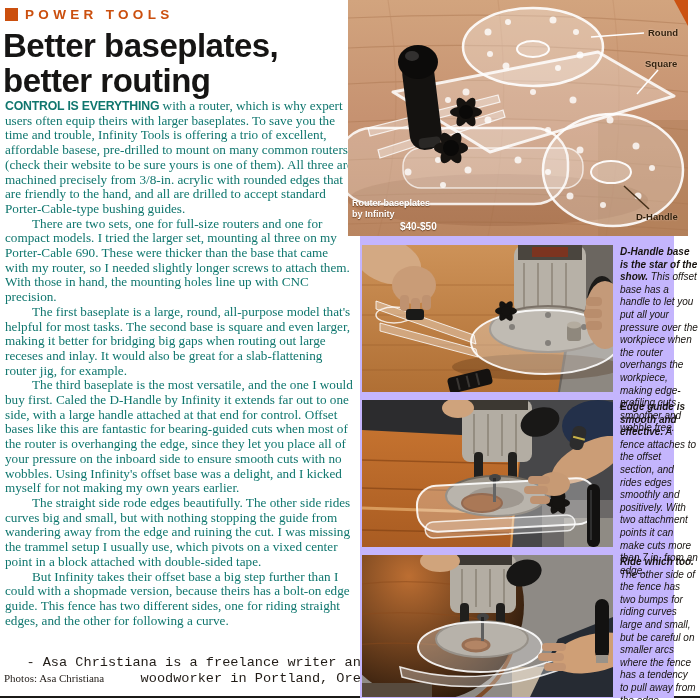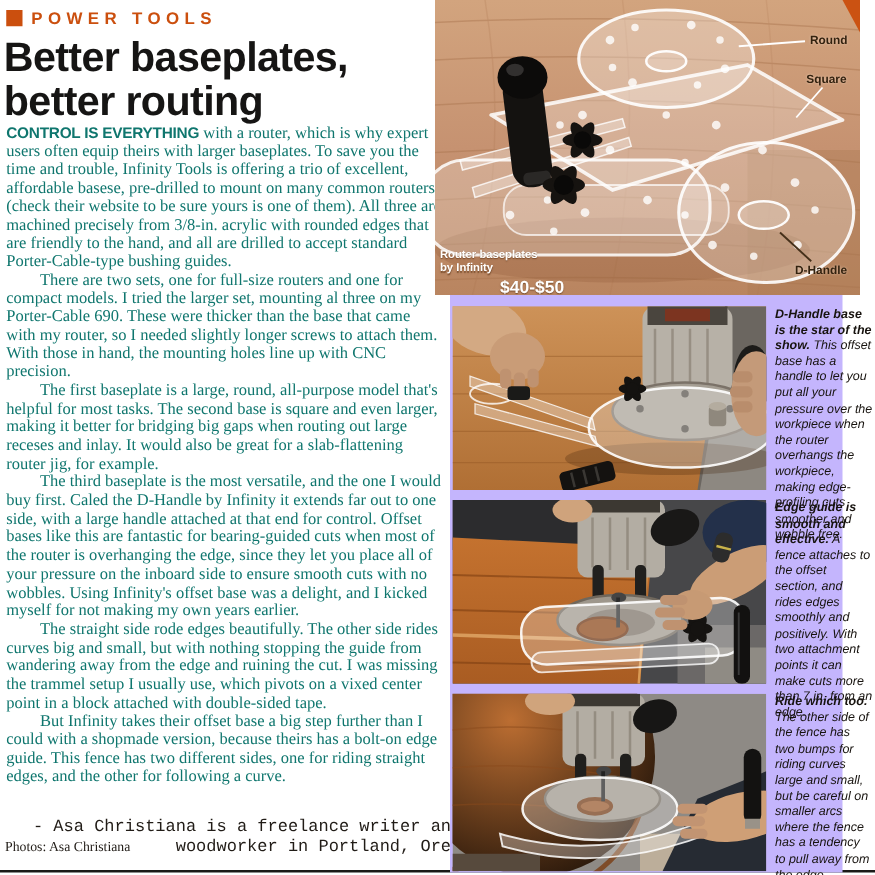--- a/index.html
+++ b/index.html
@@ -17,21 +17,21 @@
   .leadbold{font-family:"Liberation Sans",sans-serif;font-weight:bold;font-size:12.3px;letter-spacing:-.2px;}
   .byline{position:absolute;left:0;top:655px;width:353px;text-align:right;font-family:Liberation Mono, monospace;font-size:13.6px;line-height:15.5px;color:#211c17;padding-left:16px;}
   .photo-credit{position:absolute;left:4px;top:672px;font-family:"Liberation Serif",serif;font-size:11px;color:#211c17;}
   .bottom-rule{position:absolute;left:0;top:696px;width:700px;height:2px;background:#1b1a18;}
 
   
   .figure-top{position:absolute;left:348px;top:0;width:340px;height:236px;}
   .figure-top svg{position:absolute;inset:0;}
   .plate-label{position:absolute;font-size:9.5px;font-weight:bold;color:#33220f;text-shadow:0 0 2px rgba(255,235,220,.6);}
   .prod-cap{position:absolute;color:#fff;font-size:9px;font-weight:bold;line-height:11px;text-shadow:0 1px 1px rgba(90,50,20,.7);}
-  .prod-price{position:absolute;color:#fff;font-size:14px;font-weight:bold;text-shadow:0 1px 1px rgba(90,50,20,.7);padding-left:48px;}
+  .prod-price{position:absolute;color:#fff;font-size:10px;font-weight:bold;text-shadow:0 1px 1px rgba(90,50,20,.7);padding-left:48px;}
 
   .sidebar{position:absolute;left:360px;top:236px;width:314px;height:462px;background:#c4b5fd;}
   .ph{position:absolute;left:2px;width:251px;height:147px;}
   .ph svg{position:absolute;inset:0;}
   .ph1{top:9px;} .ph2{top:164px;} .ph3{top:319px;height:142px;}
   .sidecap{position:absolute;left:260px;width:78px;margin:0;font-style:italic;font-size:10px;line-height:12.6px;color:#17130f;}
   .sidecap b{font-weight:bold;}
   .cap1{top:10px;} .cap2{top:165px;} .cap3{top:320px;}
 </style>
 </head>

